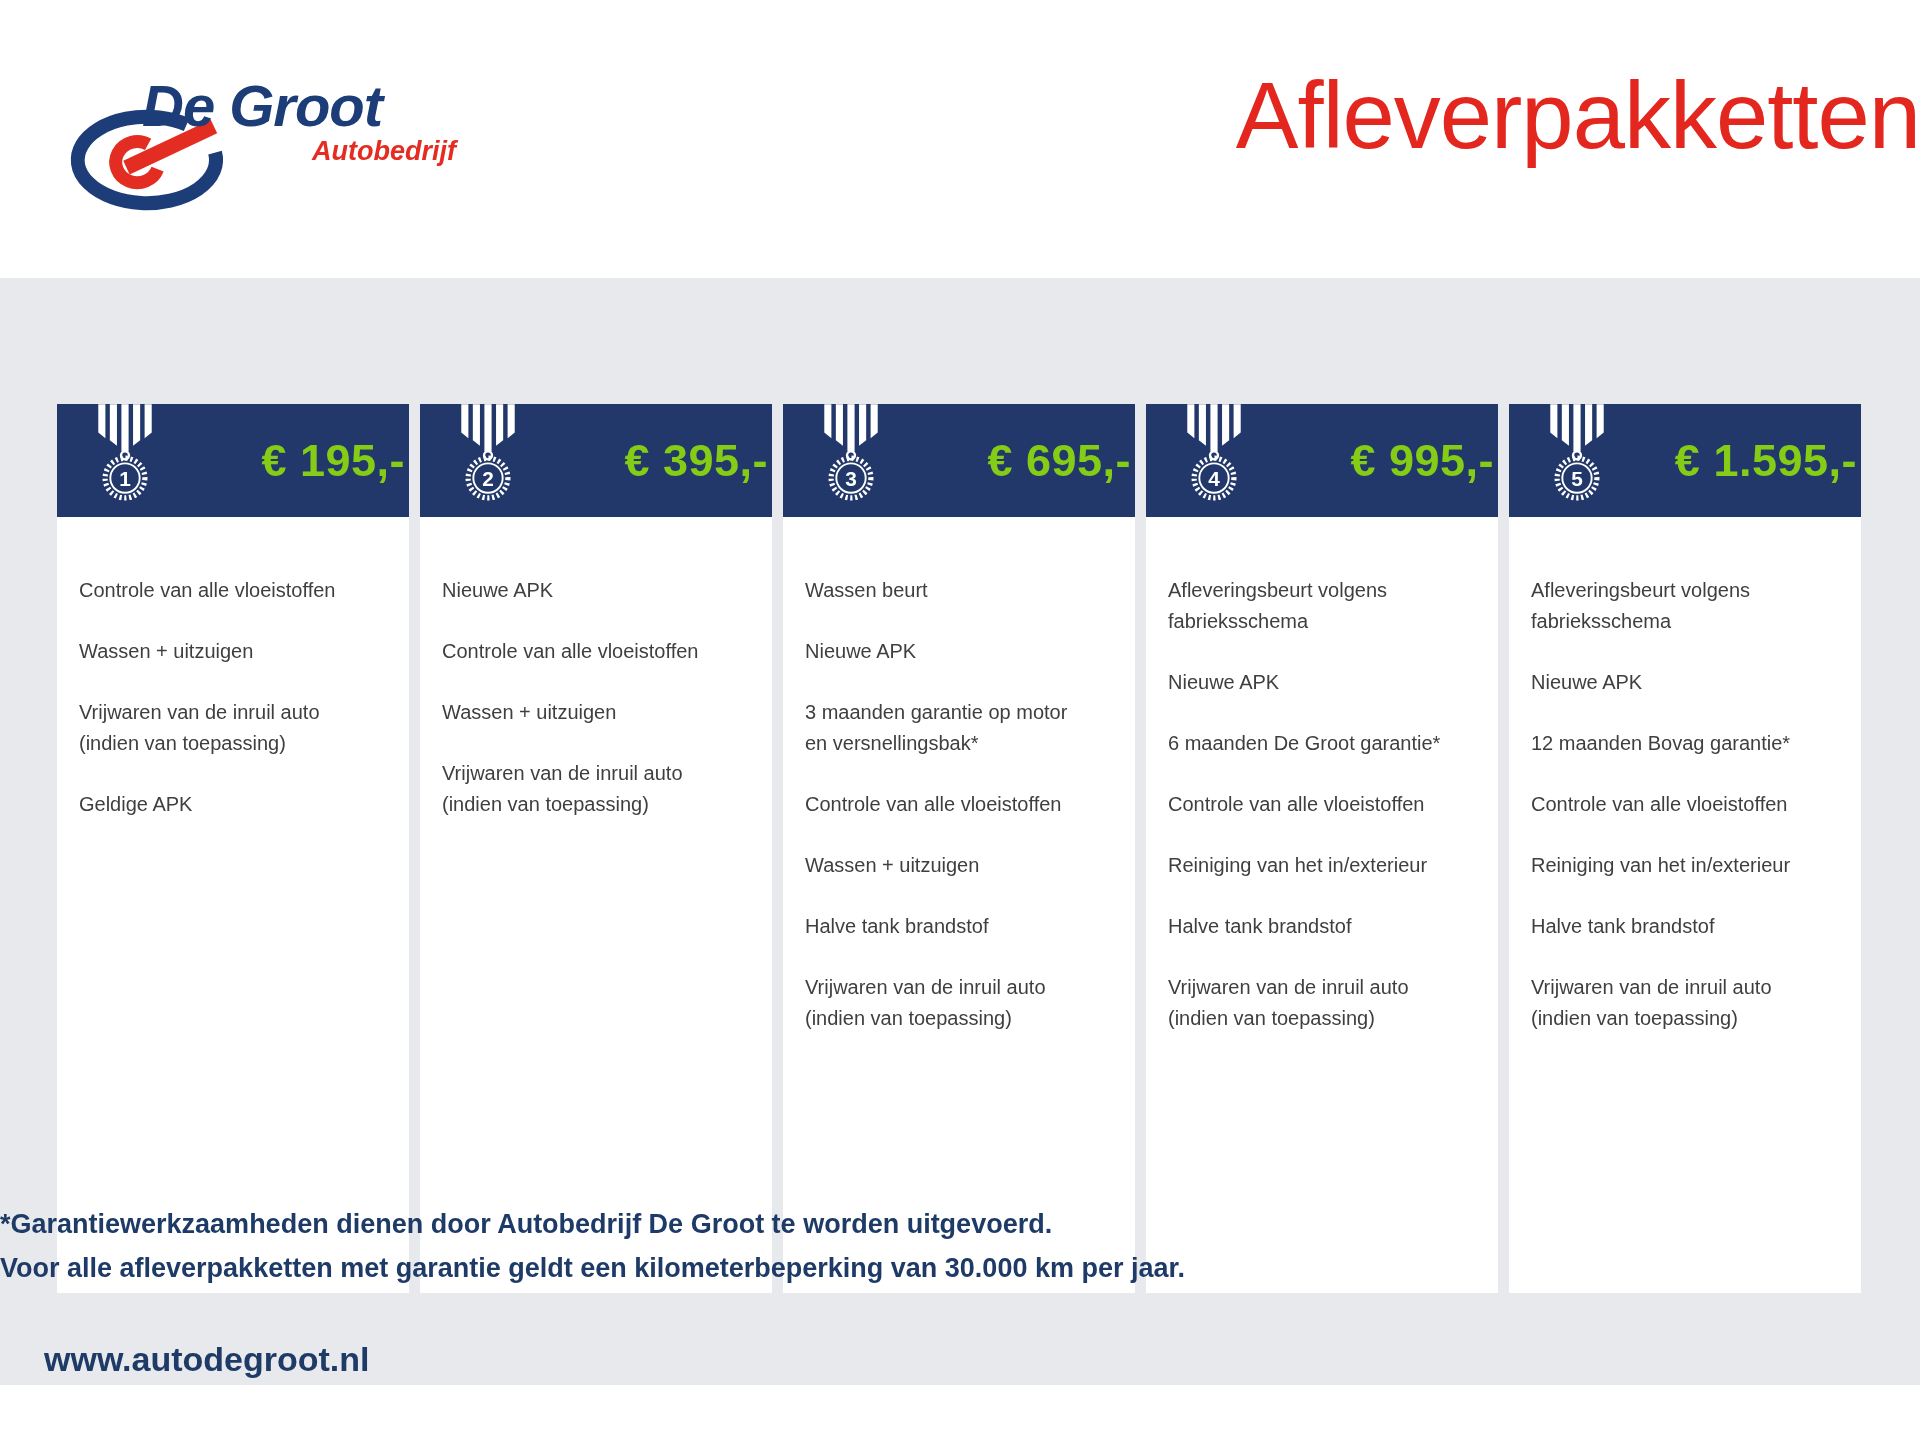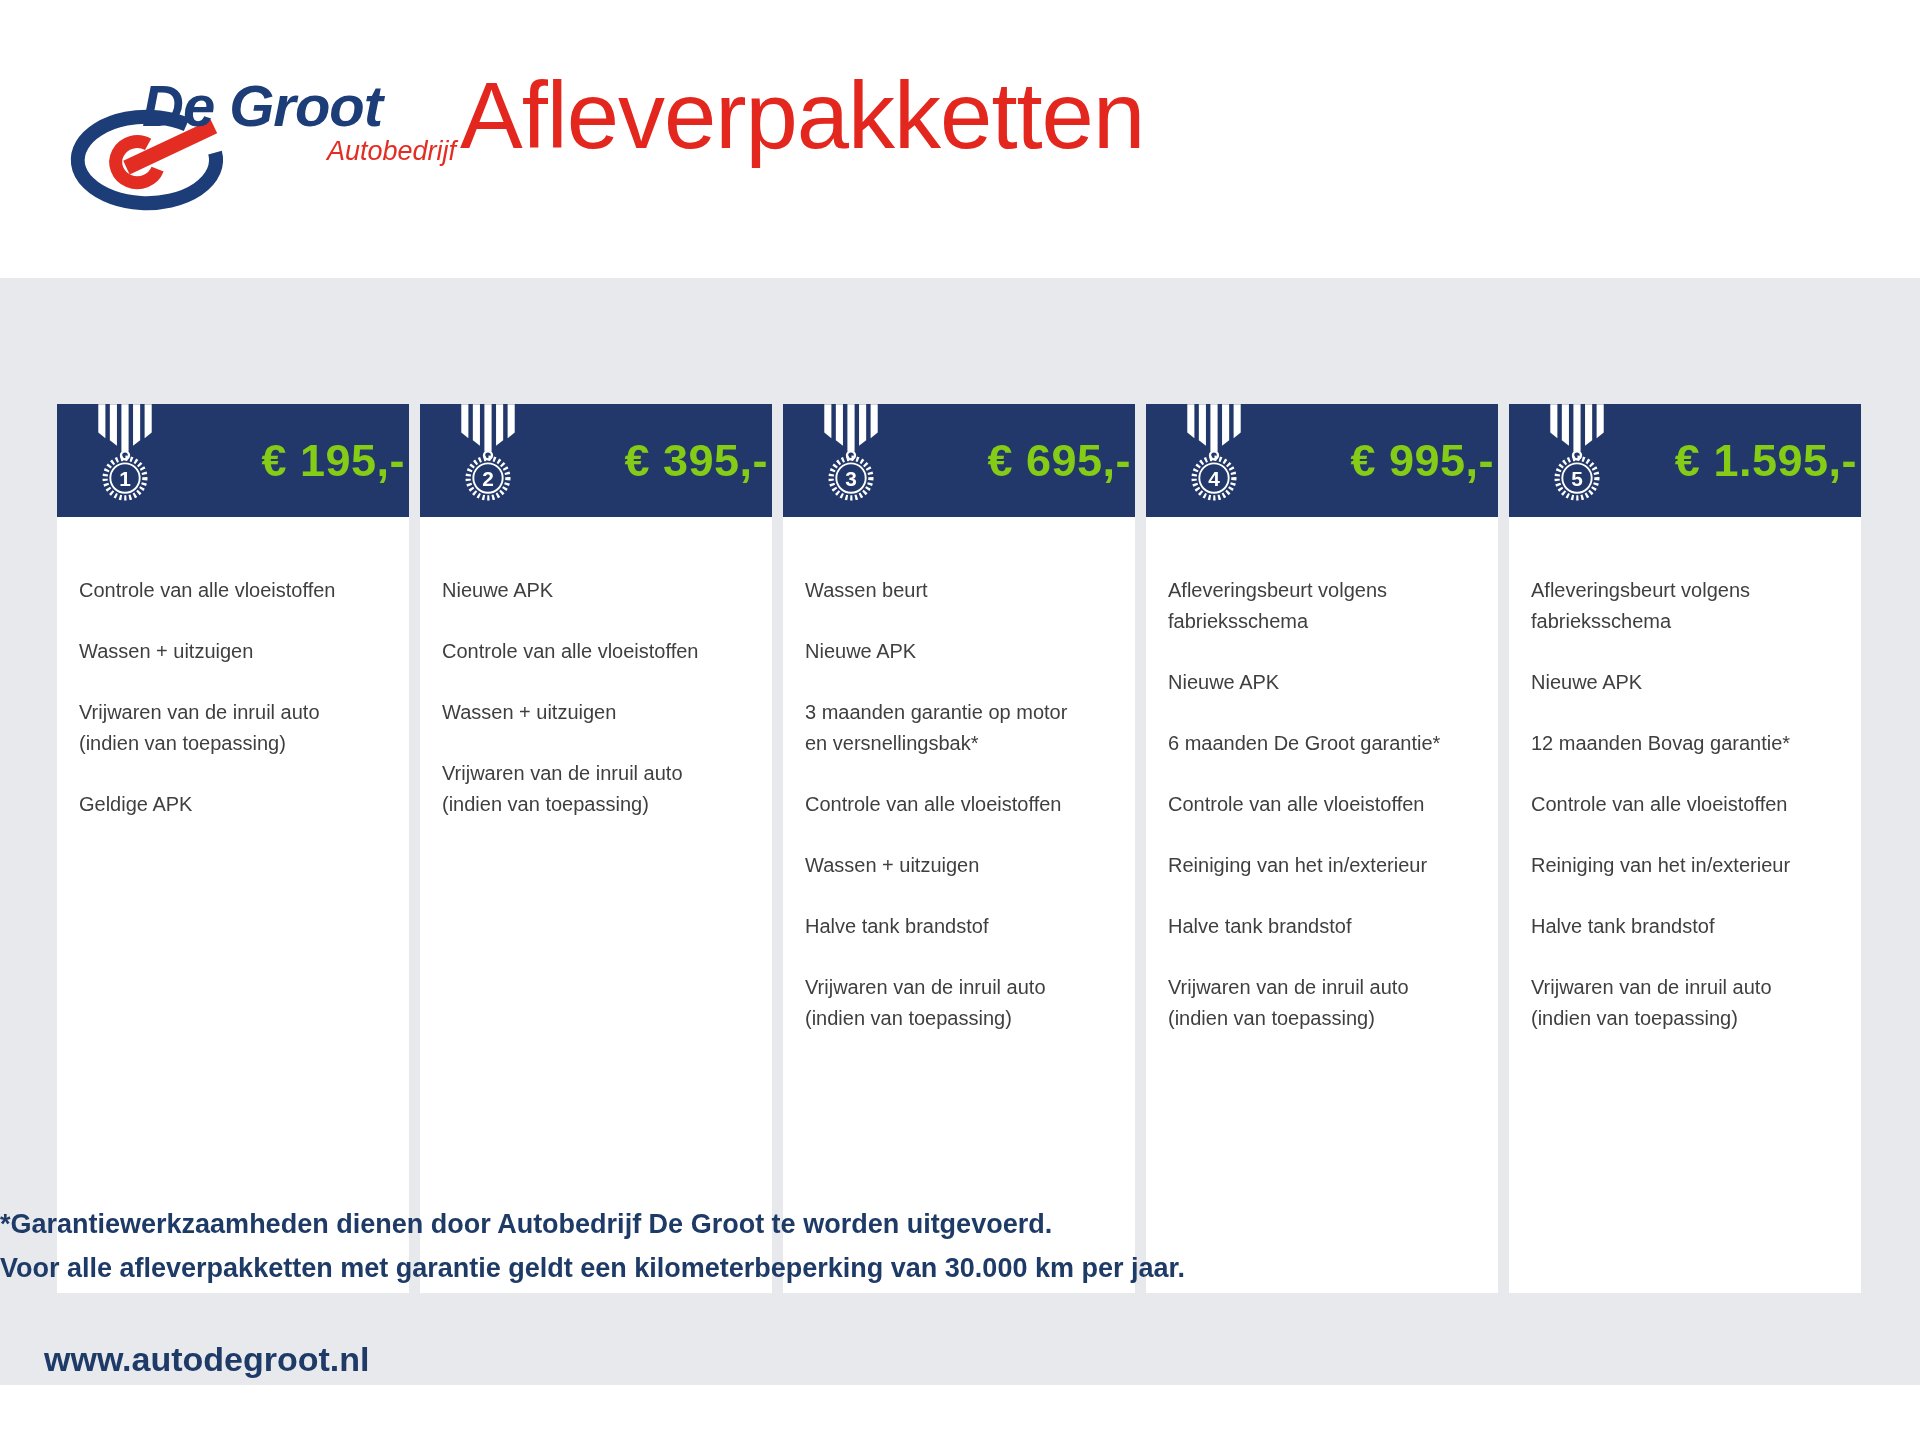--- a/index.html
+++ b/index.html
@@ -14,27 +14,27 @@
 
   .logo-block { position:absolute; left:58px; top:72px; width:402px; height:160px; }
   .logo-swoosh { position:absolute; left:0; top:34px; }
   .logo-text-main {
     position:absolute; left:84px; top:0;
     font-size:58px; font-weight:bold; font-style:italic;
     color:#1c3d77; letter-spacing:-1px; white-space:nowrap;
   }
   .logo-text-sub {
     position:absolute; right:4px; top:64px;
-    font-size:27px; font-weight:normal; font-style:italic;
+    font-size:27px; font-weight:bold; font-style:italic;
     color:#e42d22; white-space:nowrap;
   }
 
   .page-title {
     position:absolute; left:460px; right:0; top:64px;
-    text-align:left; font-size:94px; font-weight:500;
+    text-align:right; font-size:94px; font-weight:500;
     color:#e3271e; line-height:1.1; letter-spacing:-1px;
   }
 
   
   .grayband { position:absolute; left:0; top:278px; width:1920px; height:1107px; background:#e8e9ed; }
 
   
   .cards {
     position:absolute; left:57px; top:404px;
     display:flex; gap:11px;

